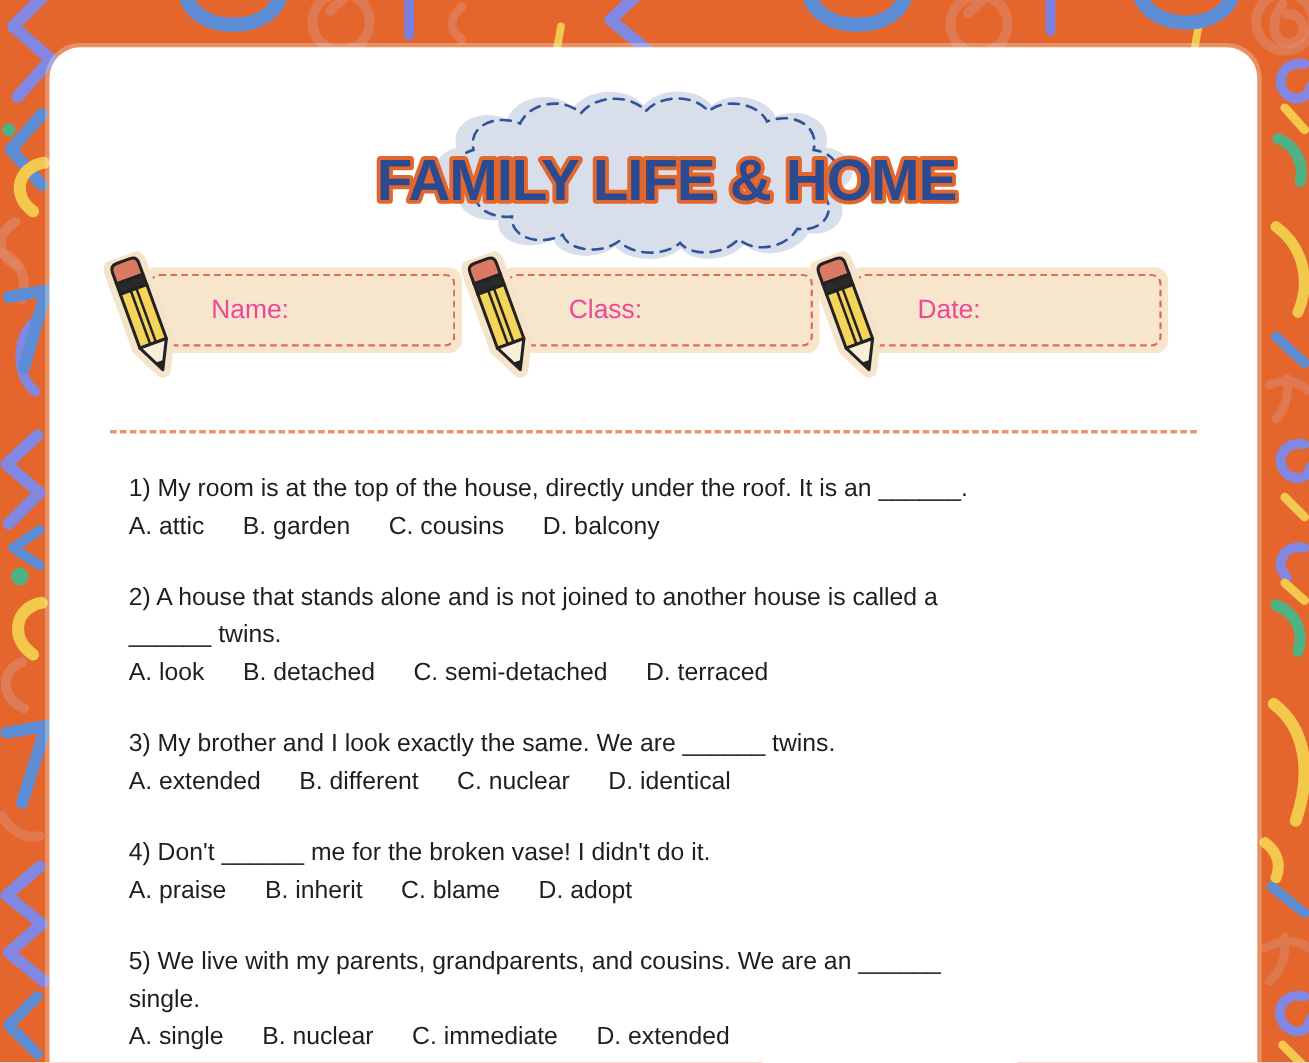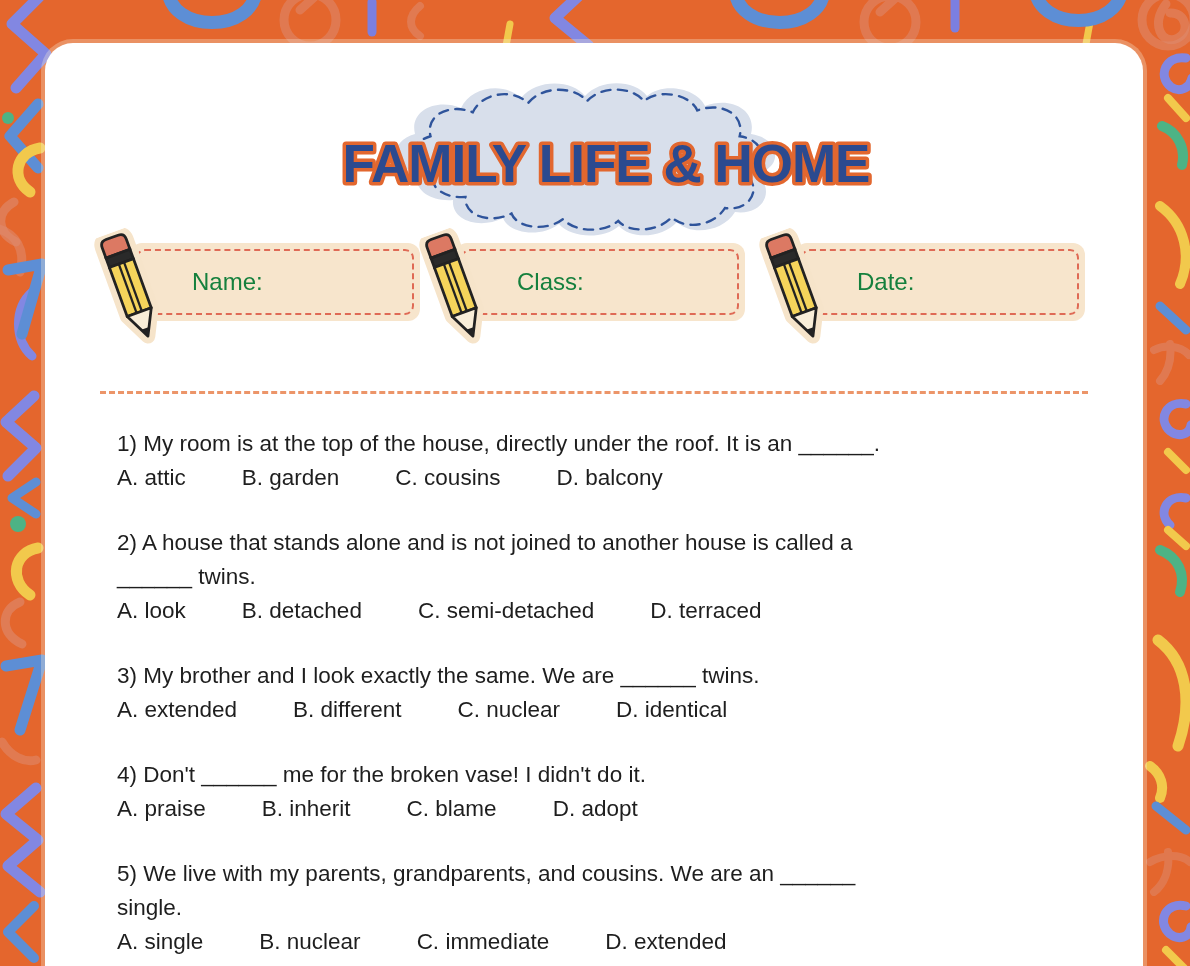--- a/index.html
+++ b/index.html
@@ -21,50 +21,50 @@
     z-index:1;
   }
   .header-art{
     position:absolute;left:50%;top:22px;transform:translateX(-50%);
     width:900px;height:200px;
   }
   .fields{position:absolute;top:200px;left:0;width:100%;height:130px;}
   .field{position:absolute;width:290px;height:78px;top:0;}
   .field-name{left:85px;}
   .field-class{left:410px;}
-  .field-date{left:750px;}
+  .field-date{left:727px;}
   .field-box{
     position:absolute;inset:0;
     background:#F7E5CC;border-radius:12px;
   }
   .field-box::before{
     content:"";position:absolute;inset:6px;
     border:2px dashed #DF6A55;border-radius:9px;
   }
   .field-label{
     position:absolute;left:62px;top:0;height:100%;
     display:flex;align-items:center;
-    color:#15803d;font-size:24px;font-weight:500;
+    color:#ec4899;font-size:24px;font-weight:500;
   }
   .pencil{
     position:absolute;left:-28px;top:-14px;
     transform:rotate(-20deg);
     transform-origin:50% 60%;
   }
   .separator{
     position:absolute;top:348px;left:55px;right:55px;
     border-top:3px dashed #EC9569;
   }
   .questions{
     position:absolute;top:384px;left:72px;right:50px;
     color:#1E1E1E;font-size:22.5px;line-height:34px;
   }
   .question{margin-bottom:31px;}
   .q-line{white-space:nowrap;}
-  .options{display:flex;gap:56px;white-space:nowrap;}
+  .options{display:flex;gap:35px;white-space:nowrap;}
   .hidden-defs{position:absolute;width:0;height:0;overflow:hidden;}
 </style>
 </head>
 <body>
 
 <svg class="hidden-defs" aria-hidden="true">
   <symbol id="pencil-sym" viewBox="0 0 70 130">
     <g stroke="#F6E4CA" stroke-width="16" fill="#F6E4CA" stroke-linejoin="round" stroke-linecap="round">
       <path d="M22,12 Q22,5 29,5 L43,5 Q50,5 50,12 L50,92 L36,120 L22,92 Z"></path>
     </g>

